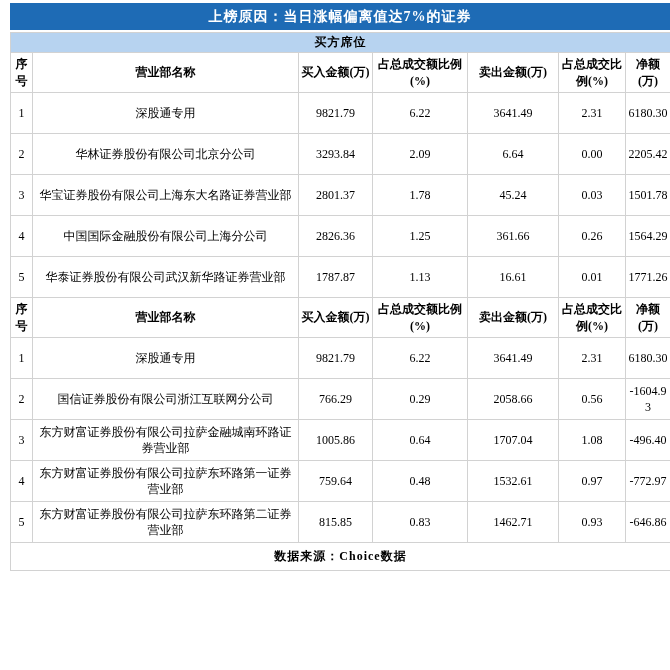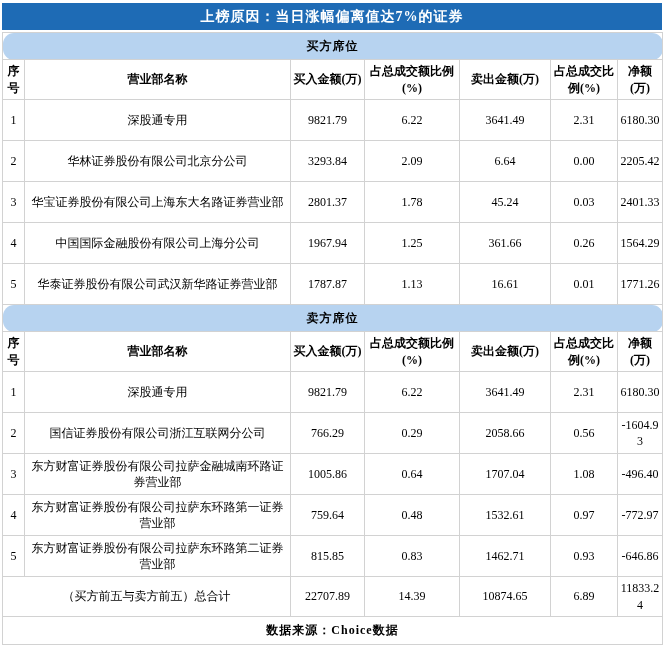--- a/index.html
+++ b/index.html
@@ -3,21 +3,21 @@
 <meta charset="utf-8">
 <style>
   * { box-sizing: border-box; }
   html, body {
     margin: 0; padding: 0;
     width: 670px; height: 670px;
     background: #fff;
     font-family: "Liberation Serif", "DejaVu Serif", serif;
     color: #000;
   }
-  .wrap { padding: 3px 5px 0 2px; width: 670px; }
+  .wrap { padding: 3px 5px 0 10px; width: 670px; }
   .title-bar {
     width: 660px; height: 27px;
     background: #1e6bb5;
     color: #ffffff;
     font-weight: bold;
     font-size: 14px;
     display: flex; align-items: center; justify-content: center;
     margin-bottom: 2px;
     letter-spacing: 1px;
   }
@@ -33,24 +33,23 @@
     font-size: 12px;
     padding: 1px 2px;
     word-break: break-all;
     line-height: 1.35;
     background: #fff;
   }
   td.section-bar {
     background: #b7d3f0 !important;
     font-weight: bold;
     font-size: 13px;
-    height: 27px;
+    height: 20px;
     border-left: none; border-right: none;
     letter-spacing: 1px;
-    border-radius: 11px;
   }
   tr.header-row td {
     font-weight: bold;
     height: 40px;
   }
   tr.data-row td { height: 41px; }
   tr.total-row td { height: 40px; }
   td.footer-cell {
     border-left: none; border-right: none;
     font-weight: bold;
@@ -112,44 +111,41 @@
       <td>0.00</td>
       <td>2205.42</td>
     </tr>
     <tr class="data-row">
       <td>3</td>
       <td>华宝证券股份有限公司上海东大名路证券营业部</td>
       <td>2801.37</td>
       <td>1.78</td>
       <td>45.24</td>
       <td>0.03</td>
-      <td>2401.33</td>
+      <td>1501.78</td>
     </tr>
     <tr class="data-row">
       <td>4</td>
       <td>中国国际金融股份有限公司上海分公司</td>
-      <td>1967.94</td>
+      <td>2826.36</td>
       <td>1.25</td>
       <td>361.66</td>
       <td>0.26</td>
       <td>1564.29</td>
     </tr>
     <tr class="data-row">
       <td>5</td>
       <td>华泰证券股份有限公司武汉新华路证券营业部</td>
       <td>1787.87</td>
       <td>1.13</td>
       <td>16.61</td>
       <td>0.01</td>
       <td>1771.26</td>
     </tr>
 
-    <tr>
-      <td colspan="7" class="section-bar">卖方席位</td>
-    </tr>
     <tr class="header-row">
       <td>序号</td>
       <td>营业部名称</td>
       <td>买入金额(万)</td>
       <td>占总成交额比例(%)</td>
       <td>卖出金额(万)</td>
       <td>占总成交比例(%)</td>
       <td>净额(万)</td>
     </tr>
 
@@ -192,28 +188,20 @@
     <tr class="data-row">
       <td>5</td>
       <td>东方财富证券股份有限公司拉萨东环路第二证券营业部</td>
       <td>815.85</td>
       <td>0.83</td>
       <td>1462.71</td>
       <td>0.93</td>
       <td>-646.86</td>
     </tr>
 
-    <tr class="total-row">
-      <td colspan="2">（买方前五与卖方前五）总合计</td>
-      <td>22707.89</td>
-      <td>14.39</td>
-      <td>10874.65</td>
-      <td>6.89</td>
-      <td>11833.24</td>
-    </tr>
 
     <tr>
       <td colspan="7" class="footer-cell">数据来源：Choice数据</td>
     </tr>
   </tbody>
     </table>
 
 </div>
 
 </body></html>

